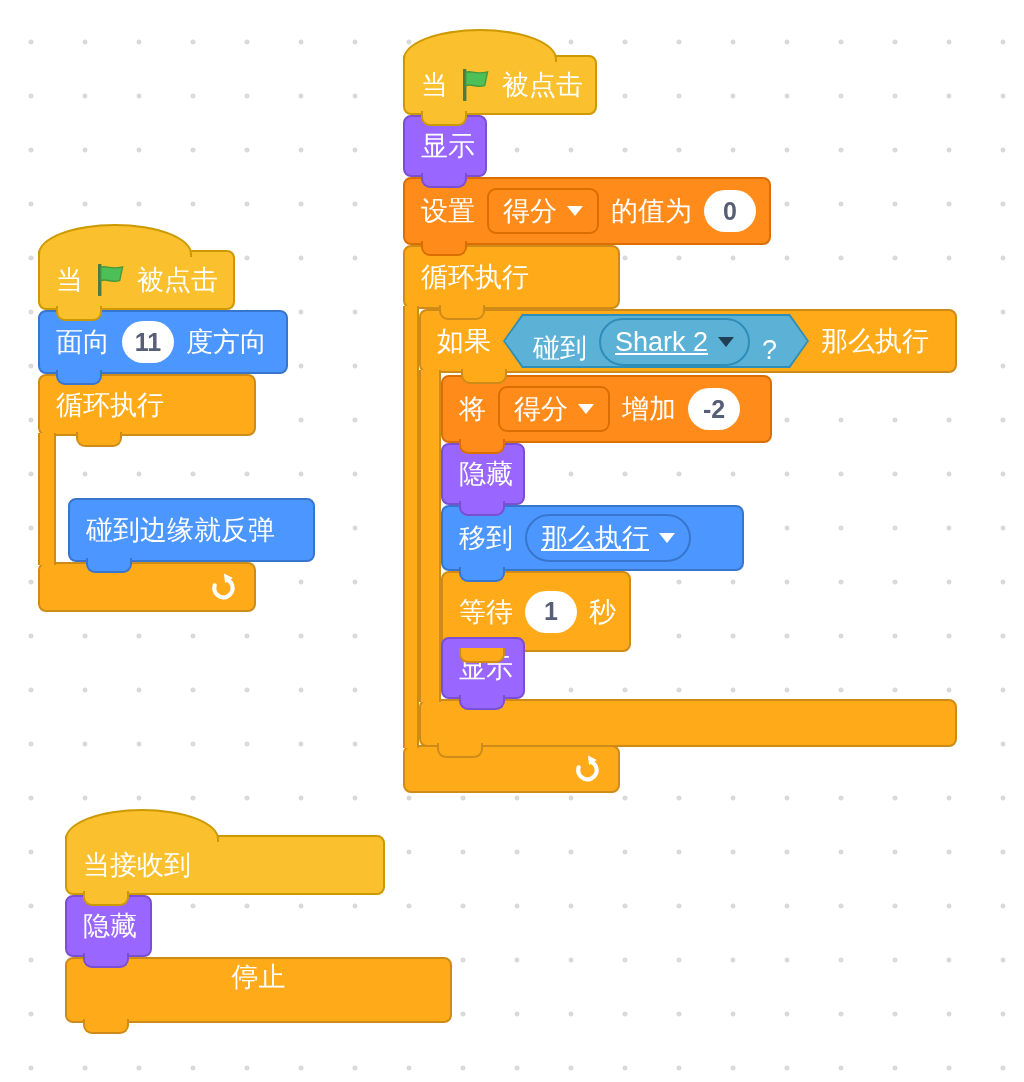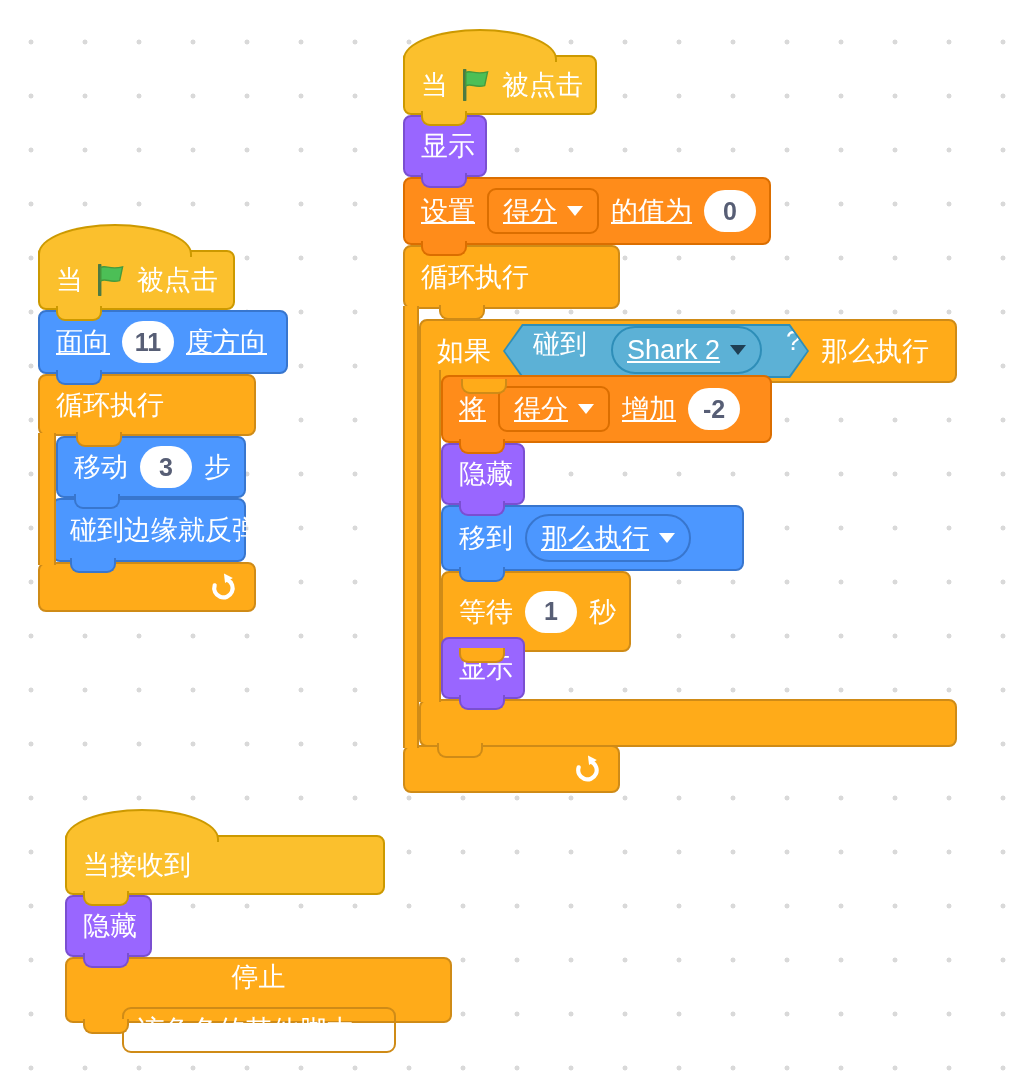--- a/index.html
+++ b/index.html
@@ -16,21 +16,21 @@
   .block{
     position:absolute;box-sizing:border-box;
     display:flex;align-items:center;gap:12px;
     padding:0 16px;border:2px solid transparent;border-radius:8px;
     color:#fff;font-size:27px;font-weight:500;white-space:nowrap;
   }
   .events   {background:#FBC02D;border-color:#CC9900;--fill:#FBC02D;--stroke:#CC9900;}
   .control  {background:#FFAB19;border-color:#CF8B17;--fill:#FFAB19;--stroke:#CF8B17;}
   .motion   {background:#4C97FF;border-color:#3876CE;--fill:#4C97FF;--stroke:#3876CE;}
   .looks    {background:#9966FF;border-color:#7A4FD1;--fill:#9966FF;--stroke:#7A4FD1;}
-  .variables{background:#FF8C1A;border-color:#DB6E00;text-decoration:underline;--fill:#FF8C1A;--stroke:#DB6E00;}
+  .variables{background:#FF8C1A;border-color:#DB6E00;--fill:#FF8C1A;--stroke:#DB6E00;}
 
   
   .bump::after{
     content:"";position:absolute;z-index:3;left:var(--bx,16px);bottom:-13px;
     width:46px;height:15px;background:var(--fill);
     border:2px solid var(--stroke);border-top:none;
     border-radius:0 0 9px 9px;box-sizing:border-box;
   }
   
   .hat{border-top-left-radius:2px;}
@@ -61,57 +61,52 @@
   .caret-dark{border-top-color:#1f3f54;}
 
   
   .hex{
     position:relative;height:54px;width:306px;flex:none;background:#2E8EB8;
     clip-path:polygon(19px 0,calc(100% - 19px) 0,100% 50%,calc(100% - 19px) 100%,19px 100%,0 50%);
   }
   .hex-in{
     position:absolute;inset:2px;background:#5CB1D6;
     clip-path:polygon(18px 0,calc(100% - 18px) 0,100% 50%,calc(100% - 18px) 100%,18px 100%,0 50%);
-    display:flex;align-items:flex-start;gap:24px;padding:0 28px;box-sizing:border-box;
+    display:flex;align-items:flex-end;gap:12px;padding:0 28px;box-sizing:border-box;
   }
   .icon{flex:none;display:flex;}
 </style>
 </head>
 <body>
 
 <div class="canvas">
 
   <div class="block events hat bump" style="left:38px;top:250px;width:197px;height:60px;">
     <span>当</span>
     <span class="icon">
       <svg width="30" height="32" viewBox="0 0 26 28">
         <path d="M4 1 V27" stroke="#4D7A42" stroke-width="3" stroke-linecap="round" fill="none"></path>
         <path d="M5 3 C 9 0.5, 13 5.5, 24 2.5 L 21.5 14.5 C 13 17, 9.5 12, 5 14.8 Z" fill="#4CBF56" stroke="#45993D" stroke-width="1.2"></path>
       </svg>
     </span>
     <span>被点击</span>
   </div>
 
-  <div class="block motion bump" style="left:38px;top:310px;width:250px;height:64px;text-decoration:underline;">
+  <div class="block motion bump" style="left:38px;top:310px;width:250px;height:64px;">
     <span>面向</span>
     <span class="val">11</span>
     <span>度方向</span>
   </div>
 
   <div class="block control bump" style="left:38px;top:374px;width:218px;height:62px;--bx:36px;">
     <span>循环执行</span>
   </div>
 
-  <div class="block motion bump" style="left:56px;top:436px;width:190px;height:62px;">
-    <span>移动</span>
-    <span class="val">3</span>
-    <span>步</span>
-  </div>
-
-  <div class="block motion bump" style="left:52px;top:498px;width:194px;height:64px;">
+
+  <div class="block motion bump" style="left:68px;top:498px;width:247px;height:64px;">
     <span>碰到边缘就反弹</span>
   </div>
 
   <div class="c-arm control" style="left:38px;top:433px;width:18px;height:132px;"></div>
 
   <div class="block control" style="left:38px;top:562px;width:218px;height:50px;">
     <span class="loop-icon">
       <svg width="30" height="30" viewBox="0 0 26 26">
         <path d="M 5.8 11.5 A 8 8 0 1 0 17 6.9" fill="none" stroke="#fff" stroke-width="3.6" stroke-linecap="round"></path>
         <path d="M 13.8 1.2 L 21.5 5.2 L 14.8 9.6 Z" fill="#fff"></path>
@@ -141,21 +136,21 @@
       <span class="caret"></span>
     </span>
     <span>的值为</span>
     <span class="val">0</span>
   </div>
 
   <div class="block control bump" style="left:403px;top:245px;width:217px;height:64px;--bx:34px;">
     <span>循环执行</span>
   </div>
 
-  <div class="block control bump" style="left:419px;top:319px;width:538px;height:64px;--bx:40px;">
+  <div class="block control bump" style="left:419px;top:309px;width:538px;height:64px;--bx:40px;">
     <span>如果</span>
     <span class="hex">
       <span class="hex-in">
         <span>碰到</span>
         <span class="menu pill" style="--stroke:#2E8EB8;">
           <span>Shark 2</span>
           <span class="caret caret-dark"></span>
         </span>
         <span>?</span>
       </span>
@@ -213,19 +208,15 @@
   <div class="block events hat bump" style="left:65px;top:835px;width:320px;height:60px;">
     <span>当接收到</span>
   </div>
 
   <div class="block looks bump" style="left:65px;top:895px;width:87px;height:62px;">
     <span>隐藏</span>
   </div>
 
   <div class="block control bump" style="left:65px;top:957px;width:387px;height:66px;flex-direction:column;">
     <span>停止</span>
-    <span class="menu">
-      <span>该角色的其他脚本</span>
-      <span class="caret"></span>
-    </span>
   </div>
 
 </div>
 
 </body></html>

